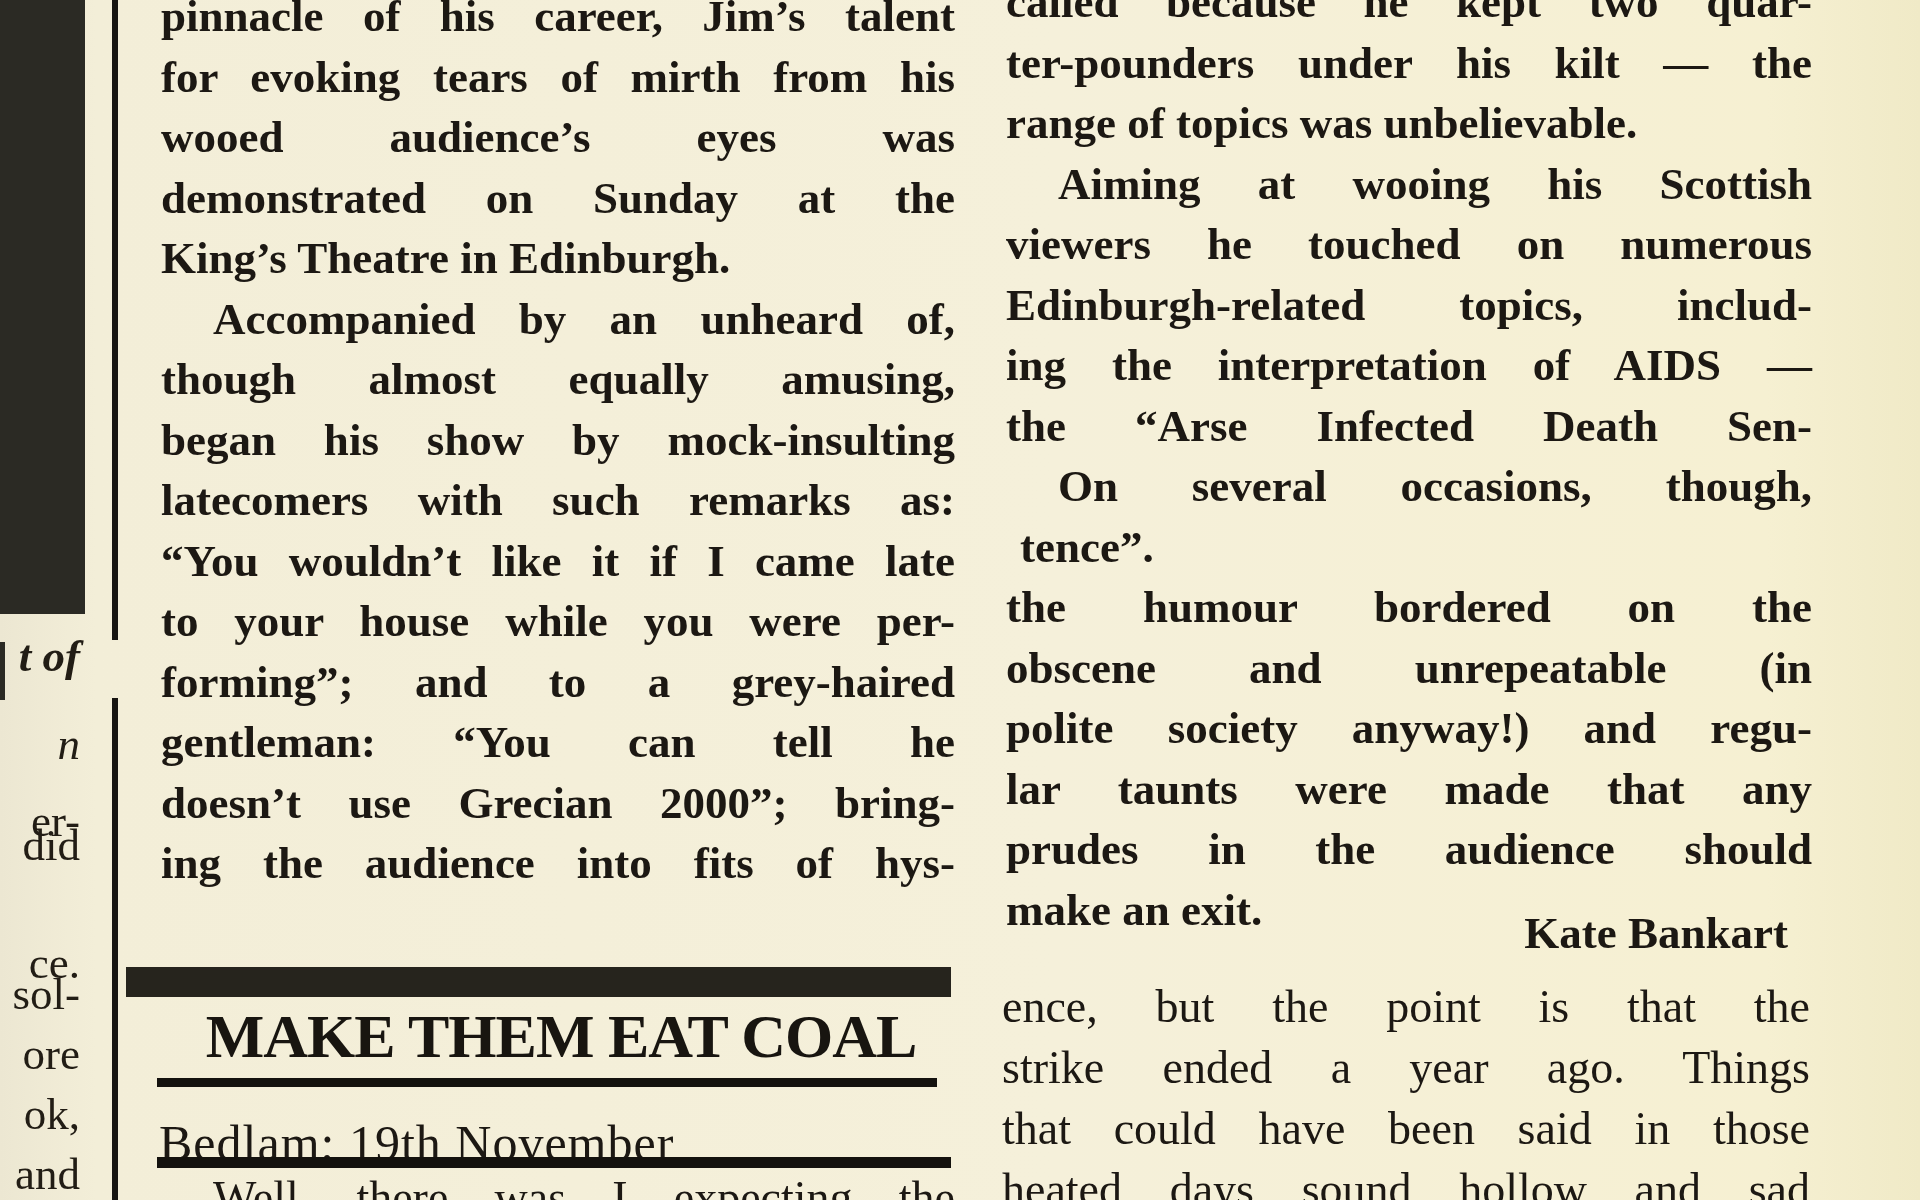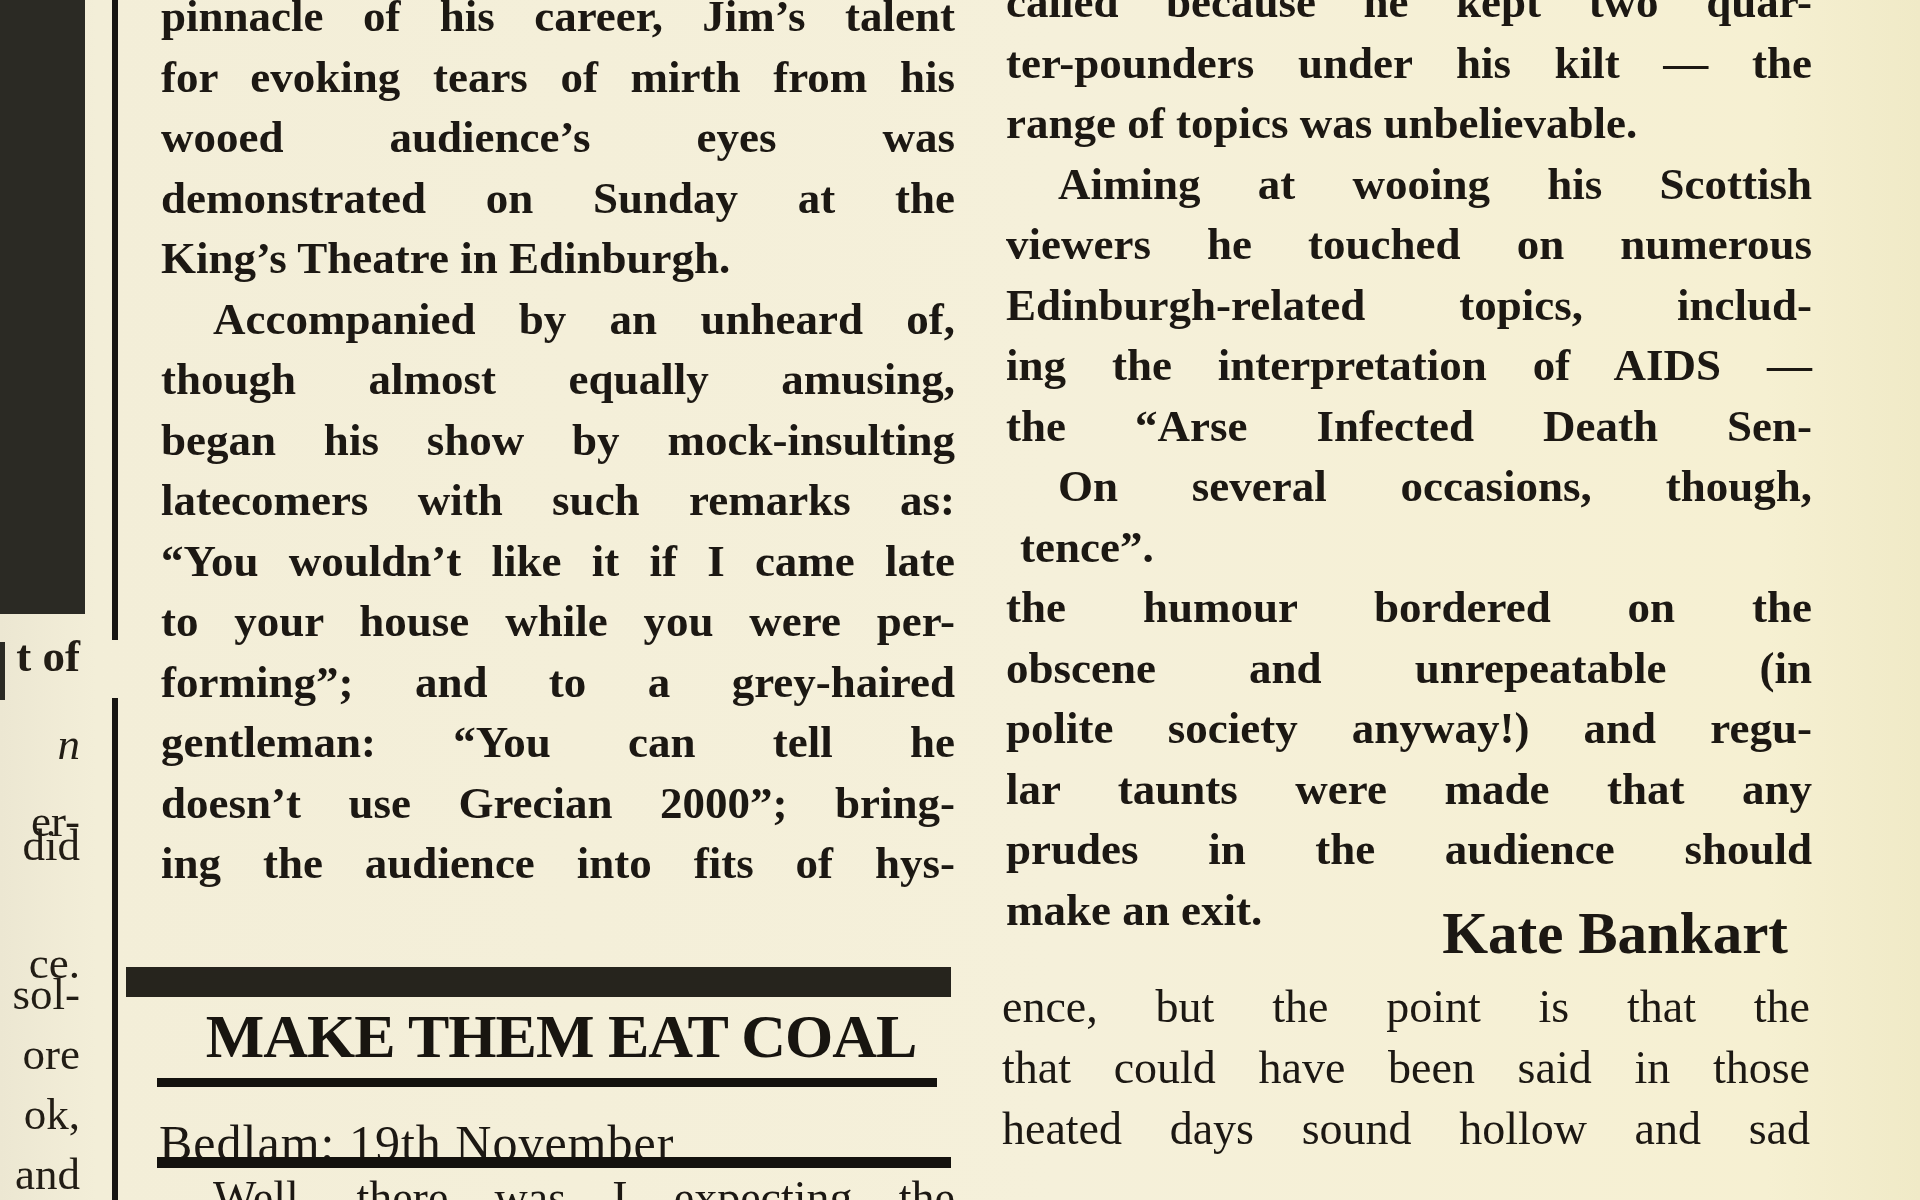--- a/index.html
+++ b/index.html
@@ -14,38 +14,38 @@
   
   .black-box{position:absolute;left:0;top:0;width:85px;height:614px;background:#2b2a24;}
   .black-sliver{position:absolute;left:0;top:642px;width:5px;height:58px;background:#2b2a24;}
   
   .vrule{position:absolute;left:112px;width:6px;background:#171511;}
   .vrule-top{top:0;height:640px;}
   .vrule-bottom{top:698px;height:502px;}
   
   .left-frags{position:absolute;left:0;top:0;width:82px;height:1200px;}
   .frag{position:absolute;right:2px;font-size:45px;line-height:52px;color:#221d15;white-space:nowrap;}
-  .f1{top:630px;font-weight:700;}
+  .f1{top:630px;font-weight:700;font-style:italic;}
   .f2{top:718px;font-style:italic;}
   .f3{top:795px;}
   .f4{top:819px;}
   .f5{top:908px;margin-top:29px;}
   .f6{top:968px;}
   .f7{top:1028px;}
   .f8{top:1088px;}
   .f9{top:1148px;}
   
   .col{position:absolute;}
   .line{text-align:justify;text-align-last:justify;}
   .line.last{text-align-last:left;}
   .line.indent{text-indent:52px;}
   .line.indent-sm{text-indent:14px;}
   .mid{left:161px;top:-14px;width:794px;font-size:45px;line-height:60.5px;font-weight:700;}
   .right{left:1006px;top:-28px;width:806px;font-size:45px;line-height:60.5px;font-weight:700;}
-  .byline{position:absolute;left:1006px;top:903px;width:782px;text-align:right;font-size:59px;line-height:60px;font-weight:700;}
+  .byline{position:absolute;left:1006px;top:903px;width:782px;text-align:right;font-size:45px;line-height:60px;font-weight:700;}
   .cont{left:1002px;top:976px;width:808px;font-size:46px;line-height:61px;font-weight:400;}
   
   .bar{position:absolute;left:126px;top:967px;width:825px;height:30px;background:#26241d;}
   .headline{position:absolute;left:160px;top:997px;margin:4px;width:794px;font-size:62px;line-height:70px;font-weight:700;letter-spacing:-1px;white-space:nowrap;color:#181510;text-align:center;}
   .rule{position:absolute;left:157px;background:#14120e;}
   .rule1{top:1078px;width:780px;height:9px;}
   .rule2{top:1157px;width:794px;height:11px;}
   .venue{position:absolute;left:159px;top:1088px;font-size:50px;line-height:56px;font-weight:400;letter-spacing:1px;white-space:nowrap;margin-top:27px;}
   .first-line{position:absolute;left:161px;top:1167px;width:794px;font-size:46px;line-height:61px;font-weight:400;text-indent:52px;text-align:justify;text-align-last:justify;}
 </style>
@@ -110,17 +110,18 @@
       <div class="line">the humour bordered on the</div>
       <div class="line">obscene and unrepeatable (in</div>
       <div class="line">polite society anyway!) and regu-</div>
       <div class="line">lar taunts were made that any</div>
       <div class="line">prudes in the audience should</div>
       <div class="line last">make an exit.</div>
     </div>
   <div class="byline">Kate Bankart</div>
   <div class="col cont">
       <div class="line">ence, but the point is that the</div>
+      <div class="line">strike ended a year ago. Things</div>
       <div class="line">that could have been said in those</div>
       <div class="line">heated days sound hollow and sad</div>
     </div>
 
 </div>
 
 </body></html>

